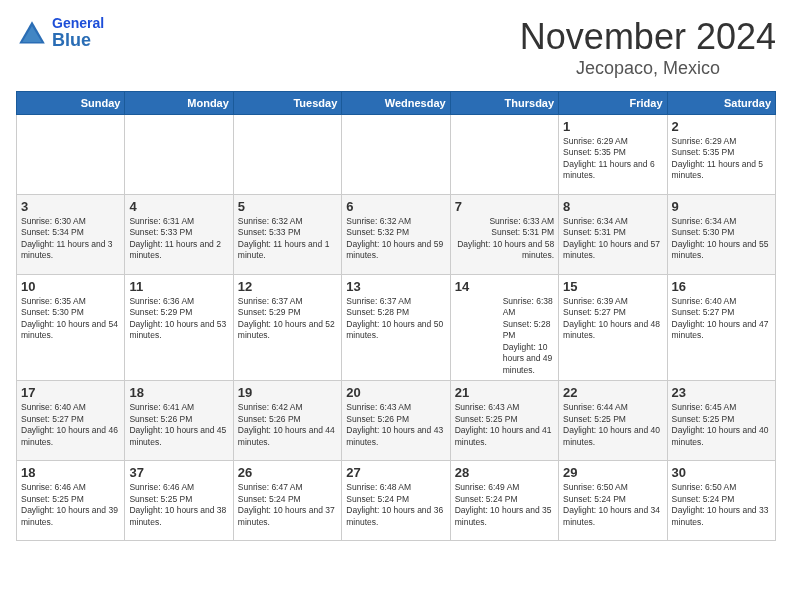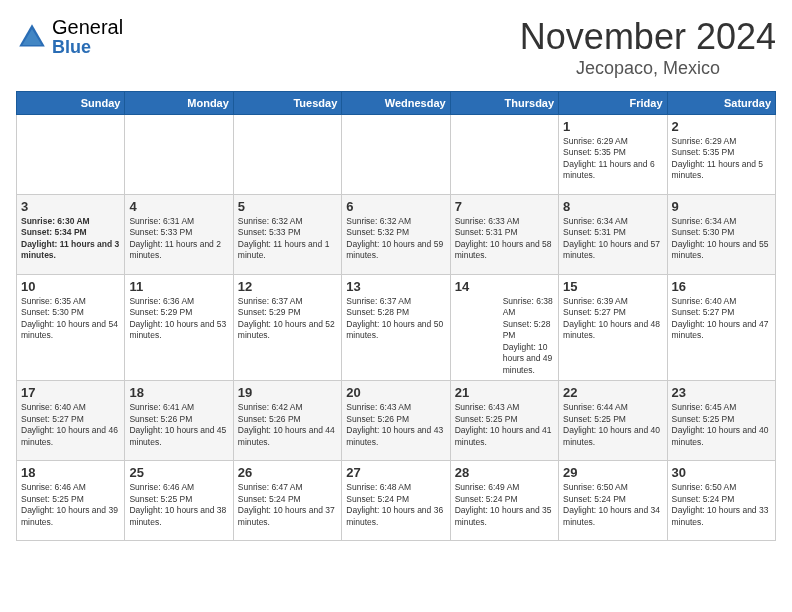--- a/index.html
+++ b/index.html
@@ -87,21 +87,21 @@
 </head>
 <body>
 
 <div class="header">
   <div class="logo">
     <svg class="logo-icon" viewBox="0 0 40 40" xmlns="http://www.w3.org/2000/svg">
       <polygon points="20,4 36,32 4,32" fill="#2a6db5"></polygon>
       <polygon points="20,10 32,30 8,30" fill="#5a9fd4" opacity="0.5"></polygon>
     </svg>
     <div class="logo-text">
-      <span style="font-size:20px;font-weight:normal;color:#000000;">General</span>
+      <span style="font-size:14px;font-weight:bold;color:#1d4ed8;">General</span>
       <span style="font-size:18px;font-weight:bold;color:#2a6db5;">Blue</span>
     </div>
   </div>
   <div class="title-block">
     <div class="month-title">November 2024</div>
     <div class="location">Jecopaco, Mexico</div>
   </div>
 </div>
 
 <table>
@@ -132,21 +132,21 @@
         <td>
           <span class="day-num">2</span>
           <div class="day-info" style="white-space: pre-line;">Sunrise: 6:29 AM
 Sunset: 5:35 PM
 Daylight: 11 hours and 5 minutes.</div>
         </td>
       </tr>
       <tr>
         <td>
           <span class="day-num">3</span>
-          <div class="day-info" style="white-space: pre-line; font-weight: bold;">Sunrise: 6:30 AM
+          <div class="day-info" style="white-space: pre-line;">Sunrise: 6:30 AM
 Sunset: 5:34 PM
 Daylight: 11 hours and 3 minutes.</div>
         </td>
         <td>
           <span class="day-num">4</span>
           <div class="day-info" style="white-space: pre-line;">Sunrise: 6:31 AM
 Sunset: 5:33 PM
 Daylight: 11 hours and 2 minutes.</div>
         </td>
         <td>
@@ -156,21 +156,21 @@
 Daylight: 11 hours and 1 minute.</div>
         </td>
         <td>
           <span class="day-num">6</span>
           <div class="day-info" style="white-space: pre-line;">Sunrise: 6:32 AM
 Sunset: 5:32 PM
 Daylight: 10 hours and 59 minutes.</div>
         </td>
         <td>
           <span class="day-num">7</span>
-          <div class="day-info" style="white-space: pre-line;">Sunrise: 6:33 AM
+          <div class="day-info" style="white-space: pre-line; text-align: right;">Sunrise: 6:33 AM
 Sunset: 5:31 PM
 Daylight: 10 hours and 58 minutes.</div>
         </td>
         <td>
           <span class="day-num">8</span>
           <div class="day-info" style="white-space: pre-line;">Sunrise: 6:34 AM
 Sunset: 5:31 PM
 Daylight: 10 hours and 57 minutes.</div>
         </td>
         <td>
@@ -269,21 +269,21 @@
         </td>
       </tr>
       <tr>
         <td>
           <span class="day-num">18</span>
           <div class="day-info" style="white-space: pre-line;">Sunrise: 6:46 AM
 Sunset: 5:25 PM
 Daylight: 10 hours and 39 minutes.</div>
         </td>
         <td>
-          <span class="day-num">25</span>
+          <span class="day-num">37</span>
           <div class="day-info" style="white-space: pre-line;">Sunrise: 6:46 AM
 Sunset: 5:25 PM
 Daylight: 10 hours and 38 minutes.</div>
         </td>
         <td>
           <span class="day-num">26</span>
           <div class="day-info" style="white-space: pre-line;">Sunrise: 6:47 AM
 Sunset: 5:24 PM
 Daylight: 10 hours and 37 minutes.</div>
         </td>

